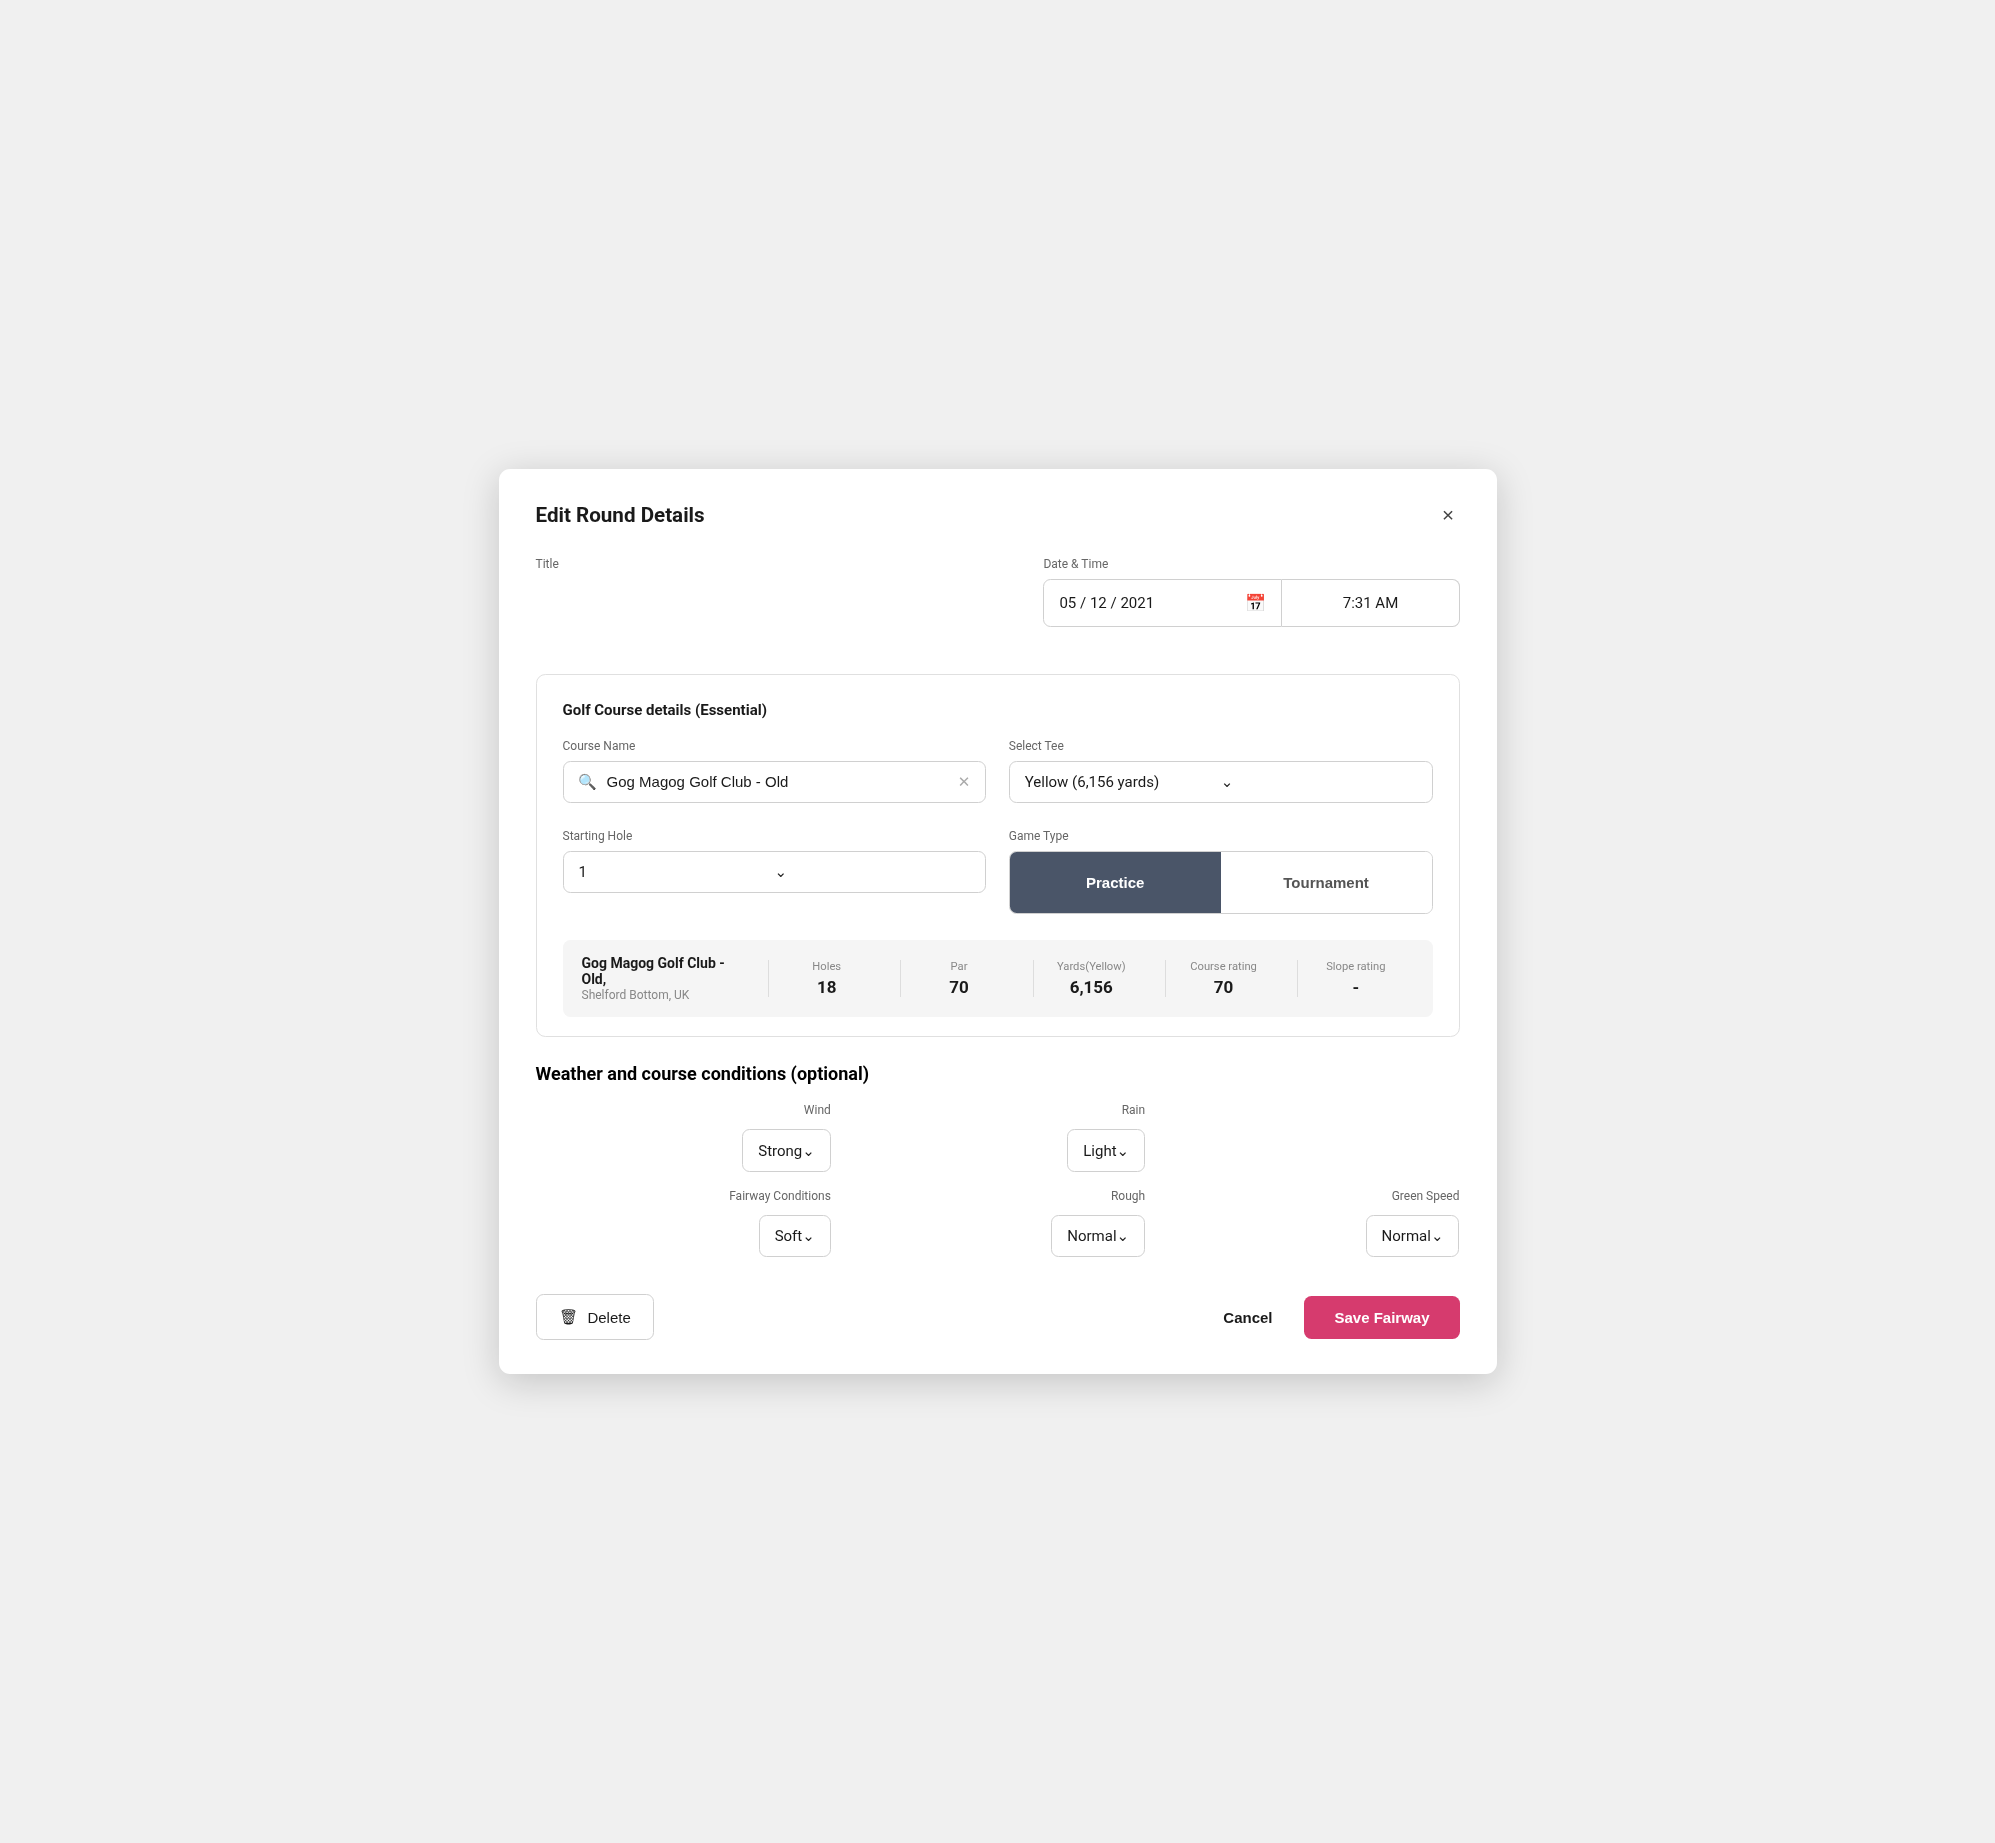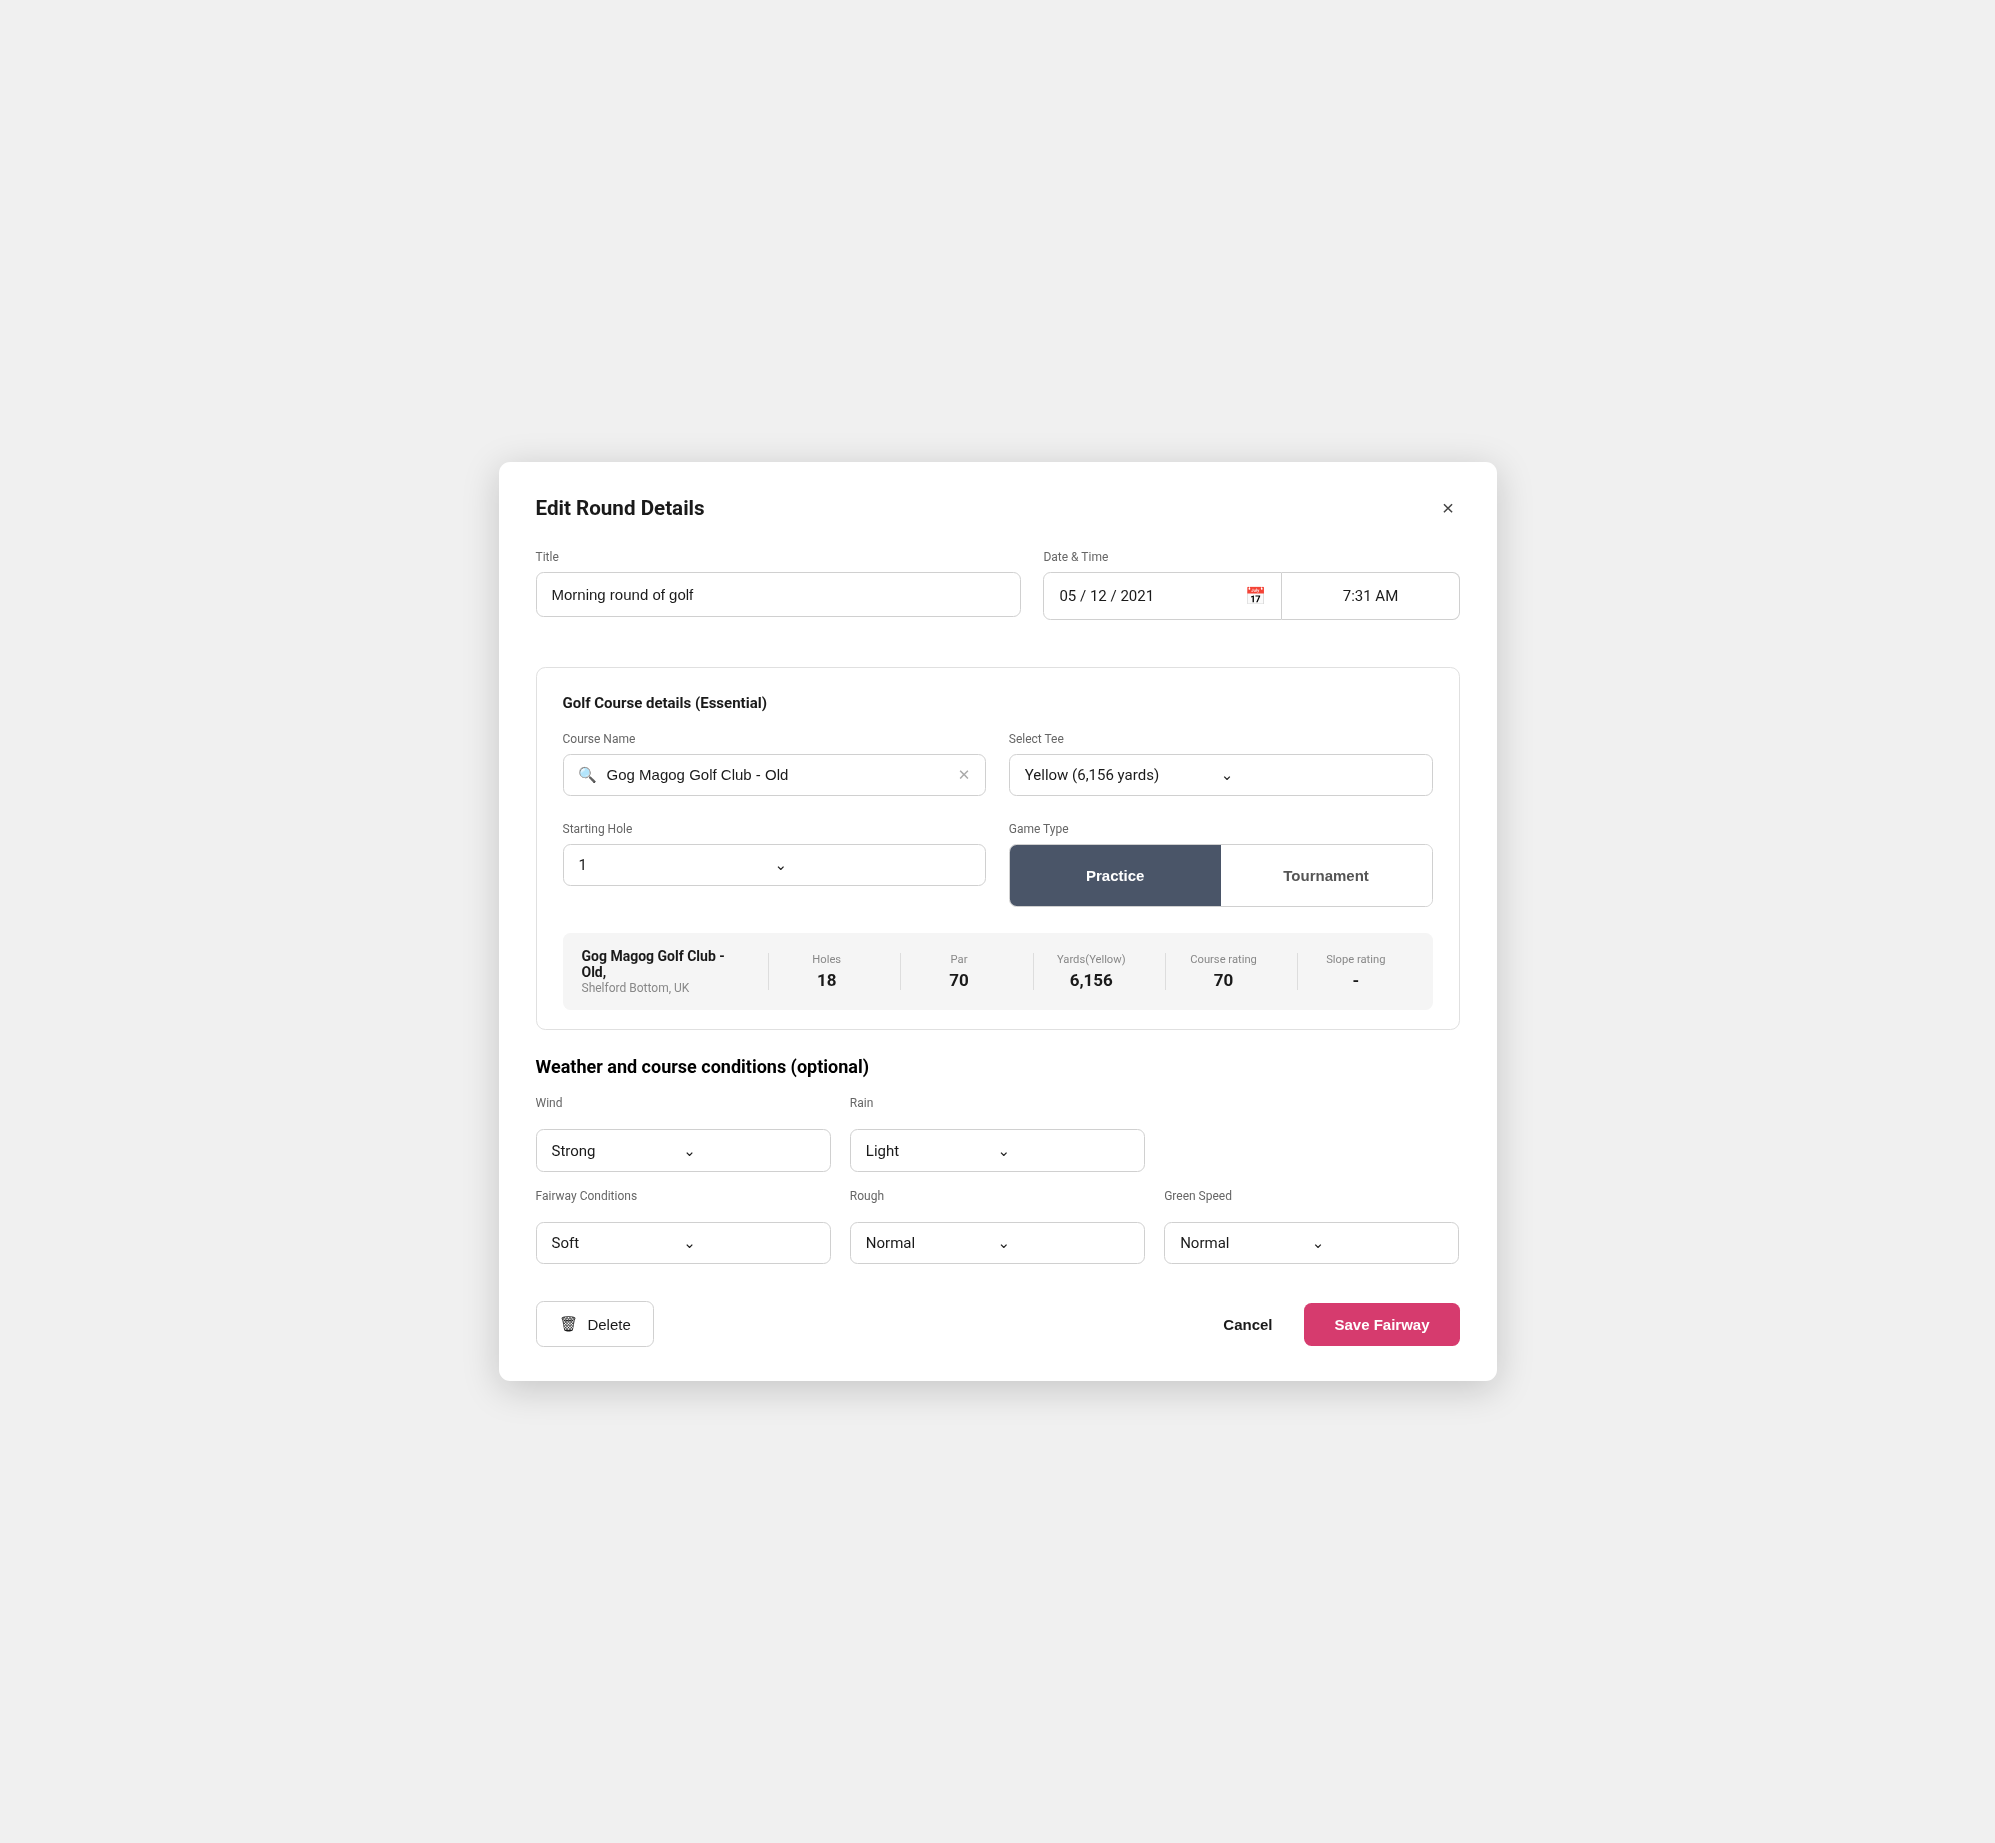--- a/index.html
+++ b/index.html
@@ -176,21 +176,21 @@
       flex: 1;
       text-align: center;
       border-left: 0.9px solid #ddd;
       padding: 0 15px;
     }
     .course-stat-label { font-size: 11.2px; color: #888; margin-bottom: 3.7px; }
     .course-stat-value { font-size: 17px; font-weight: 700; color: #1a1a1a; }
     .weather-section { margin-bottom: 26px; }
     .weather-title { font-size: 18px; font-weight: 700; color: #000000; margin-bottom: 19px; }
     .weather-row { display: flex; gap: 19px; margin-bottom: 17px; }
-    .weather-group { flex: 1; display: flex; flex-direction: column; gap: 19px; }
+    .weather-group { flex: 1; display: flex; flex-direction: column; gap: 12px; align-items: flex-end; }
     .modal-footer {
       display: flex;
       align-items: center;
       justify-content: space-between;
       margin-top: 11.2px;
       padding-top: 11.2px;
     }
     .delete-btn {
       display: flex;
       align-items: center;
@@ -231,21 +231,20 @@
 <div class="modal">
 
   <div class="modal-header">
     <h2 class="modal-title">Edit Round Details</h2>
     <button class="close-btn">×</button>
   </div>
 
   <div class="form-row">
     <div class="form-group" style="flex:1.4;">
       <label class="form-label">Title</label>
-      <input class="form-input" type="text" value="Morning round of golf" style="">
     </div>
     <div class="form-group" style="flex:1.2;">
       <label class="form-label">Date &amp; Time</label>
       <div class="date-time-group">
         <div class="date-input-wrap">
           <span style="flex:1;font-size:15px;">05 / 12 / 2021</span>
           <span class="calendar-icon">📅</span>
         </div>
         <div class="time-input-wrap">
           <span>7:31 AM</span>

